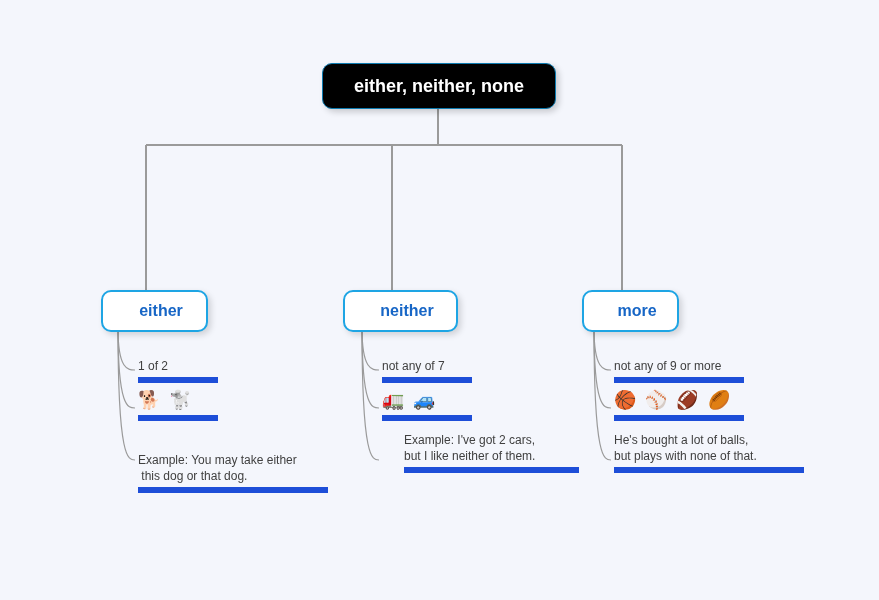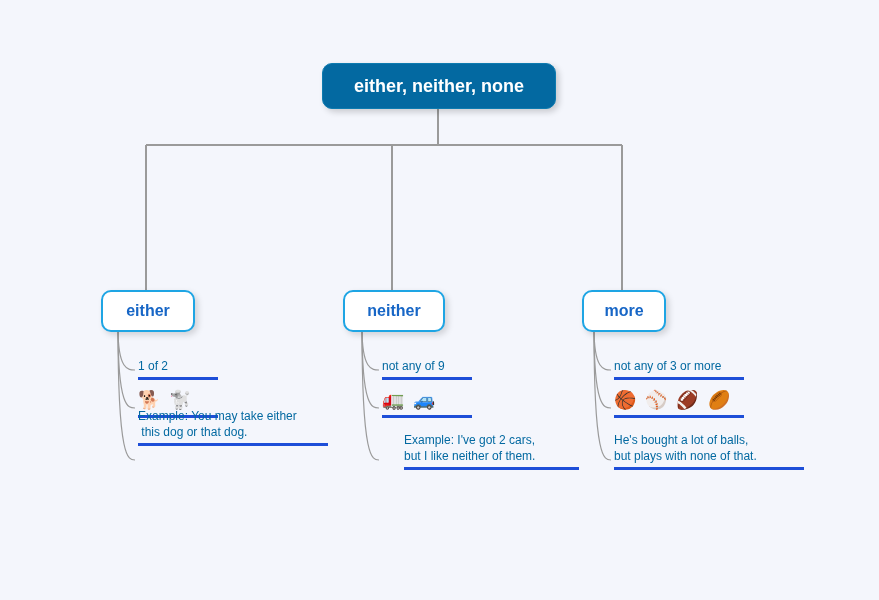--- a/index.html
+++ b/index.html
@@ -11,21 +11,21 @@
     font-family: Verdana, Geneva, sans-serif;
     position: relative;
     overflow: hidden;
   }
   .root-node {
     position: absolute;
     left: 322px;
     top: 63px;
     width: 232px;
     height: 44px;
-    background: #0369a1;
+    background: #000000;
     border: 1px solid #0d7bb0;
     border-radius: 10px;
     box-shadow: 3px 3px 6px rgba(0,0,0,0.18);
     color: #fff;
     font-weight: bold;
     font-size: 18px;
     display: flex;
     align-items: center;
     justify-content: center;
   }
@@ -35,27 +35,28 @@
     border: 2px solid #1ea5e4;
     border-radius: 10px;
     box-shadow: 3px 3px 6px rgba(0,0,0,0.15);
     color: #1766c6;
     font-weight: bold;
     font-size: 16px;
     display: flex;
     align-items: center;
     justify-content: center;
     height: 38px;
+    padding-left: 13px;
   }
   .leaf {
     position: absolute;
     font-size: 12px;
-    color: #0369a1;
+    color: #404040;
     line-height: 1.35;
-    border-bottom: 3px solid #1d4ed8;
+    border-bottom: 6px solid #1d4ed8;
     padding-bottom: 3px;
   }
   .icons {
     font-size: 18px;
     letter-spacing: 2px;
   }
   svg.connectors {
     position: absolute;
     left: 0;
     top: 0;
@@ -92,30 +93,30 @@
 
 <div class="root-node">
   <span>either, neither, none</span>
 </div>
 
 <div class="child-node" style="left:101px; top:290px; width:90px;">
   <span>either</span>
 </div>
 <div class="leaf" style="left:138px; top:358px; width:80px;">1 of 2</div>
 <div class="leaf icons" style="left:138px; top:388px; width:80px;">🐕 🐩</div>
-<div class="leaf" style="left:138px; top:408px; width:190px; white-space:pre;">Example: You may take either
+<div class="leaf" style="left:138px; top:452px; width:190px; white-space:pre;">Example: You may take either
  this dog or that dog.</div>
 
 <div class="child-node" style="left:343px; top:290px; width:98px;text-align:right;">
   <span>neither</span>
 </div>
-<div class="leaf" style="left:382px; top:358px; width:90px;">not any of 9</div>
+<div class="leaf" style="left:382px; top:358px; width:90px;">not any of 7</div>
 <div class="leaf icons" style="left:382px; top:388px; width:90px;">🚛 🚙</div>
 <div class="leaf" style="left:404px; top:432px; width:175px; white-space:pre;">Example: I've got 2 cars,
 but I like neither of them.</div>
 
 <div class="child-node" style="left:582px; top:290px; width:80px;">
   <span>more</span>
 </div>
-<div class="leaf" style="left:614px; top:358px; width:130px;">not any of 3 or more</div>
+<div class="leaf" style="left:614px; top:358px; width:130px;">not any of 9 or more</div>
 <div class="leaf icons" style="left:614px; top:388px; width:130px;">🏀 ⚾ 🏈 🏉</div>
 <div class="leaf" style="left:614px; top:432px; width:190px; white-space:pre;">He's bought a lot of balls,
 but plays with none of that.</div>
 
 </body></html>

